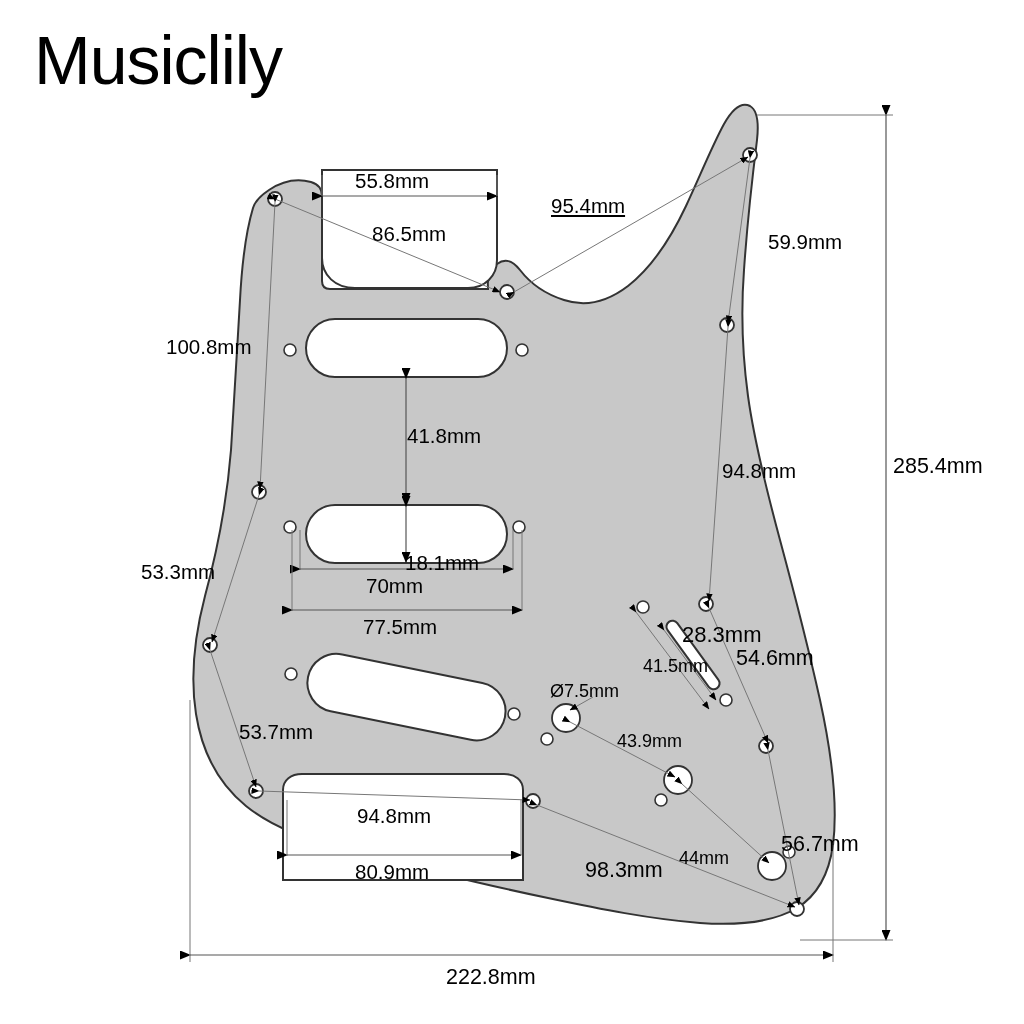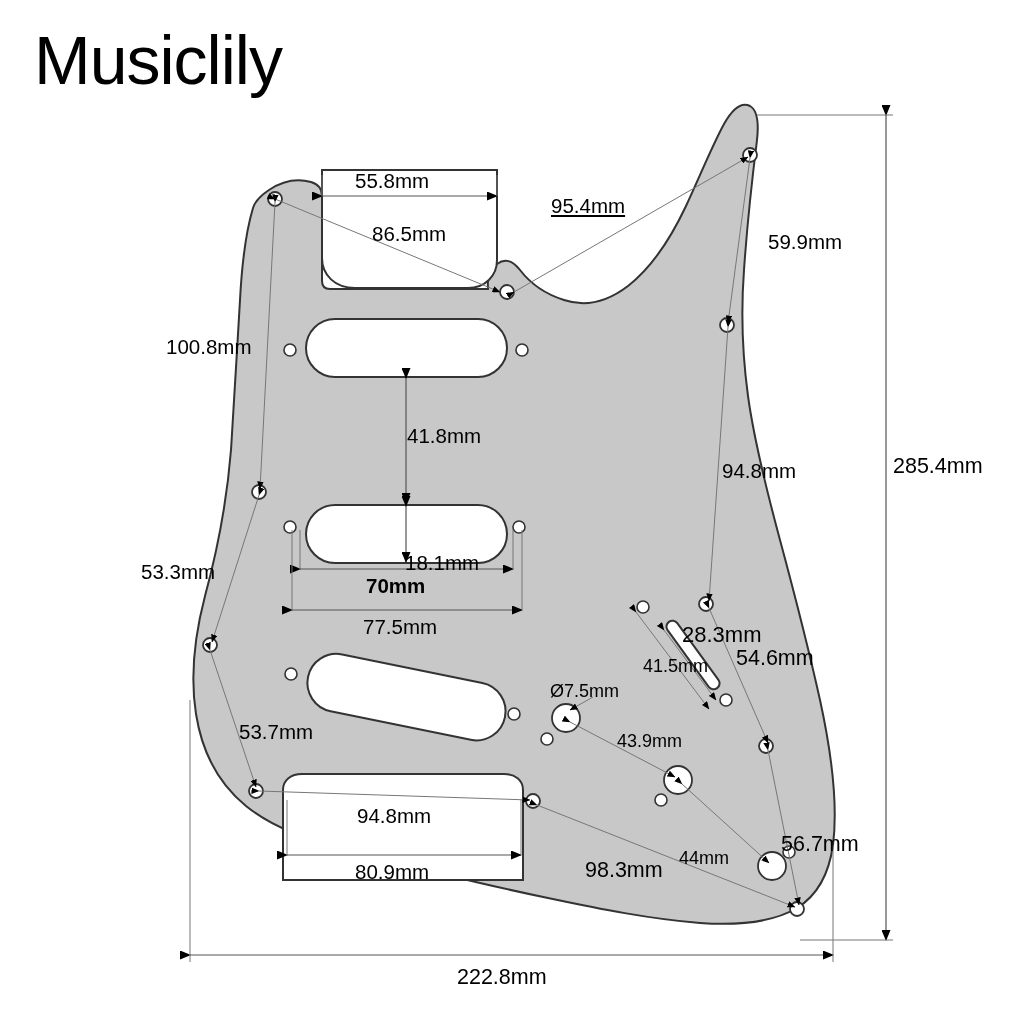--- a/index.html
+++ b/index.html
@@ -186,28 +186,28 @@
   <div class="dimlabel" style="left:355px;top:171px;">55.8mm</div>
   <div class="dimlabel" style="left:372px;top:224px;">86.5mm</div>
   <div class="dimlabel" style="left:551px;top:196px;text-decoration:underline;">95.4mm</div>
   <div class="dimlabel" style="left:768px;top:232px;">59.9mm</div>
   <div class="dimlabel" style="left:166px;top:337px;">100.8mm</div>
   <div class="dimlabel" style="left:407px;top:426px;">41.8mm</div>
   <div class="dimlabel" style="left:722px;top:461px;">94.8mm</div>
   <div class="dimlabel big" style="left:893px;top:456px;">285.4mm</div>
   <div class="dimlabel" style="left:405px;top:517px;margin-top:36px;">18.1mm</div>
   <div class="dimlabel" style="left:141px;top:562px;">53.3mm</div>
-  <div class="dimlabel" style="left:366px;top:576px;font-weight:bold;">70mm</div>
+  <div class="dimlabel" style="left:366px;top:576px;">70mm</div>
   <div class="dimlabel" style="left:363px;top:617px;">77.5mm</div>
   <div class="dimlabel" style="left:682px;top:624px;font-size:22px;">28.3mm</div>
   <div class="dimlabel" style="left:643px;top:657px;font-size:18px;">41.5mm</div>
   <div class="dimlabel big" style="left:736px;top:648px;">54.6mm</div>
   <div class="dimlabel" style="left:550px;top:682px;font-size:18px;">Ø7.5mm</div>
   <div class="dimlabel" style="left:239px;top:722px;">53.7mm</div>
   <div class="dimlabel" style="left:617px;top:732px;font-size:18px;">43.9mm</div>
   <div class="dimlabel" style="left:357px;top:806px;">94.8mm</div>
   <div class="dimlabel big" style="left:781px;top:834px;">56.7mm</div>
   <div class="dimlabel" style="left:679px;top:849px;font-size:18px;">44mm</div>
   <div class="dimlabel" style="left:355px;top:862px;">80.9mm</div>
   <div class="dimlabel big" style="left:585px;top:860px;">98.3mm</div>
-  <div class="dimlabel big" style="left:457px;top:967px;">222.8mm</div>
+  <div class="dimlabel big" style="left:446px;top:967px;">222.8mm</div>
 
 </div>
 
 </body></html>

